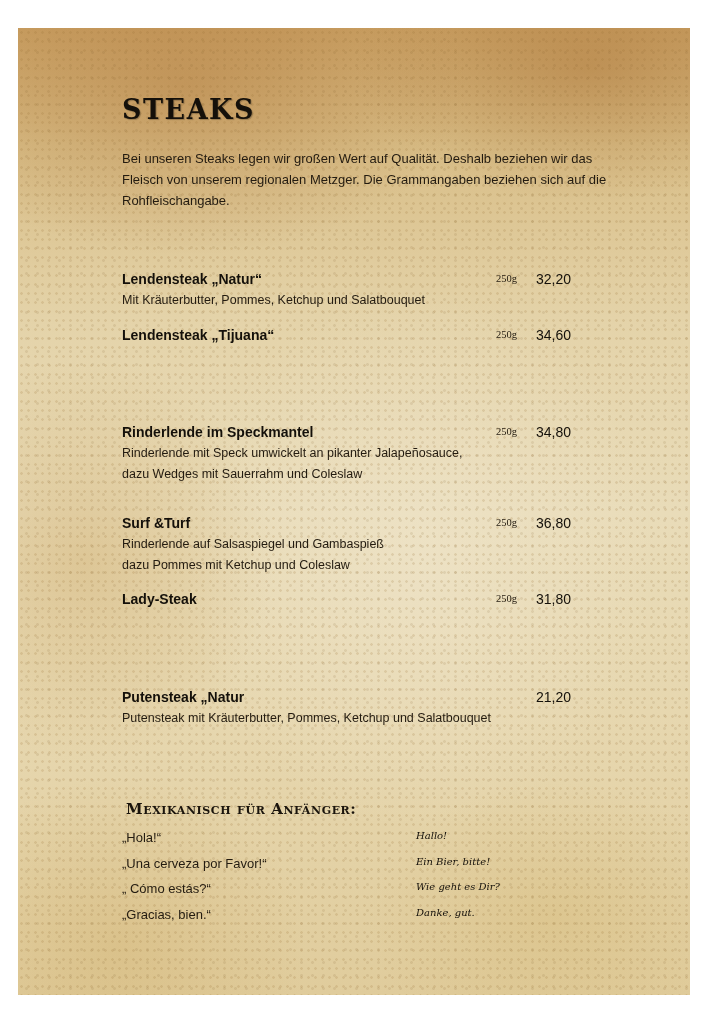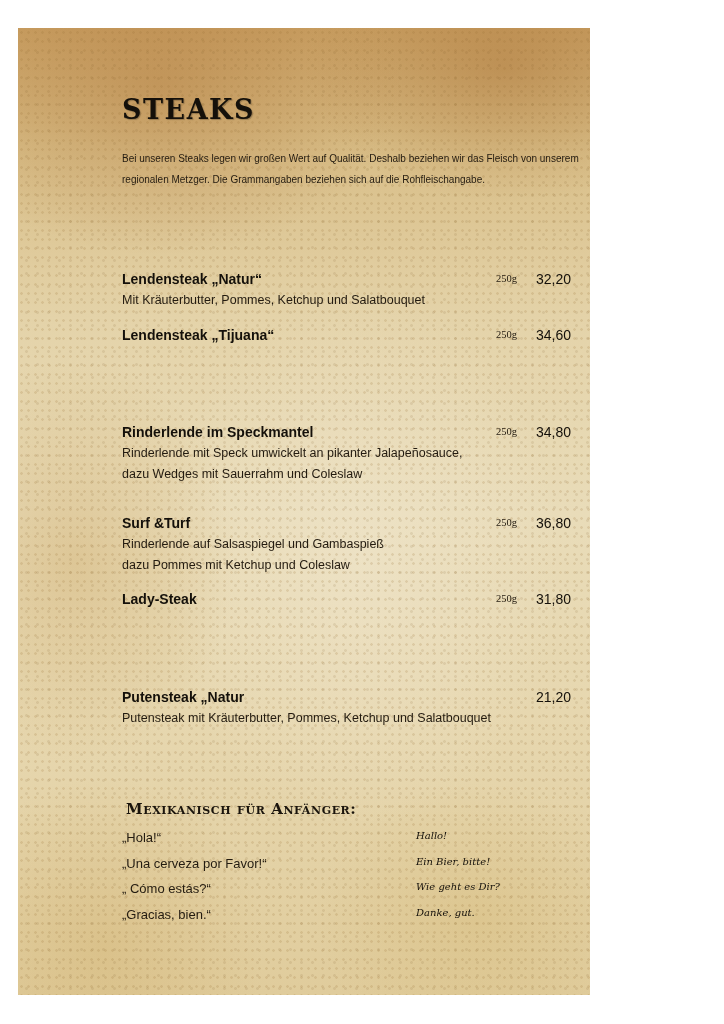--- a/index.html
+++ b/index.html
@@ -1,21 +1,21 @@
 <!DOCTYPE html>
 <html><head>
 <meta charset="utf-8">
 <style>
   html, body { margin: 0; padding: 0; }
   body {
     width: 724px; height: 1024px; background: #ffffff; position: relative; overflow: hidden;
     font-family: "Liberation Sans", "DejaVu Sans", sans-serif;
   }
   .page {
-    position: absolute; left: 18px; top: 28px; width: 572px; height: 967px;
+    position: absolute; left: 18px; top: 28px; width: 672px; height: 967px;
     background:
       radial-gradient(ellipse 60% 25% at 25% 6%, rgba(176,120,60,0.45), rgba(176,120,60,0) 70%),
       radial-gradient(ellipse 50% 20% at 85% 4%, rgba(170,115,55,0.45), rgba(170,115,55,0) 70%),
       radial-gradient(ellipse 40% 30% at 10% 55%, rgba(200,160,90,0.35), rgba(200,160,90,0) 70%),
       radial-gradient(ellipse 50% 40% at 60% 55%, rgba(240,230,205,0.6), rgba(240,230,205,0) 70%),
       radial-gradient(ellipse 40% 25% at 15% 95%, rgba(205,170,100,0.35), rgba(205,170,100,0) 70%),
       radial-gradient(ellipse 40% 20% at 80% 92%, rgba(210,180,110,0.35), rgba(210,180,110,0) 70%),
       linear-gradient(180deg, #c9a063 0%, #d8bd86 12%, #e4d3a9 30%, #e9dcb9 50%, #e6d6ad 75%, #e0cc9c 100%);
   }
   .page::after {
@@ -29,21 +29,21 @@
   }
   .content { position: absolute; left: 0; top: 0; width: 100%; height: 100%; z-index: 1; color: #1a140c; }
   .title {
     position: absolute; left: 104px; top: 66px; margin: 0;
     font-family: "DejaVu Serif", "Liberation Serif", serif; font-weight: bold; font-size: 27px;
     letter-spacing: 1.5px; color: #14100a; text-shadow: 1px 1px 1px rgba(0,0,0,0.25);
     font-variant: small-caps;
   }
   .intro {
     position: absolute; left: 104px; top: 120px; width: 490px; margin: 0;
-    font-size: 10px; line-height: 21px; color: #231b10;
+    font-size: 13px; line-height: 21px; color: #231b10;
   }
   .item { position: absolute; left: 104px; width: 470px; }
   .item-head { position: relative; height: 20px; }
   .item-name { font-weight: bold; font-size: 14px; line-height: 20px; color: #14100a; }
   .item-weight { position: absolute; left: 374px; top: 4px; font-family: "Liberation Serif", serif; font-size: 10.5px; color: #231b10; }
   .item-price { position: absolute; left: 414px; top: 0; font-size: 14px; line-height: 20px; color: #14100a; text-align: center; }
   .item-desc { font-size: 12.5px; line-height: 21px; color: #231b10; margin-top: 1px; }
   .sub-title {
     position: absolute; left: 104px; top: 768px; margin: 4px;
     font-family: "DejaVu Serif", "Liberation Serif", serif; font-weight: bold; font-size: 15px;

